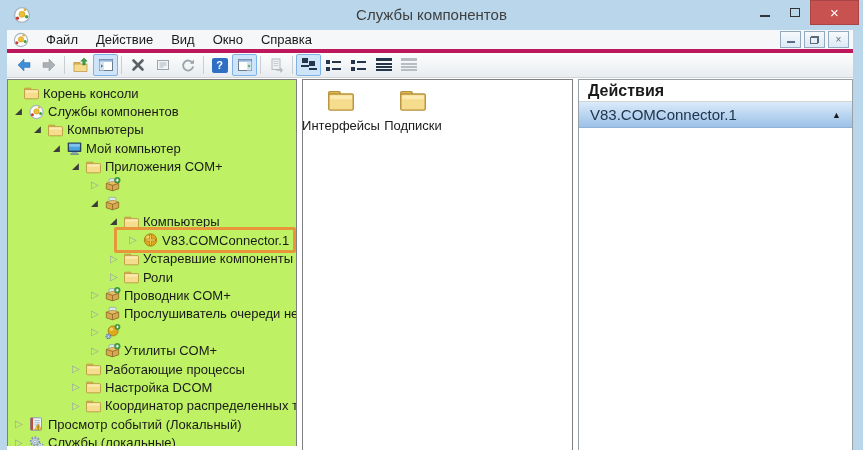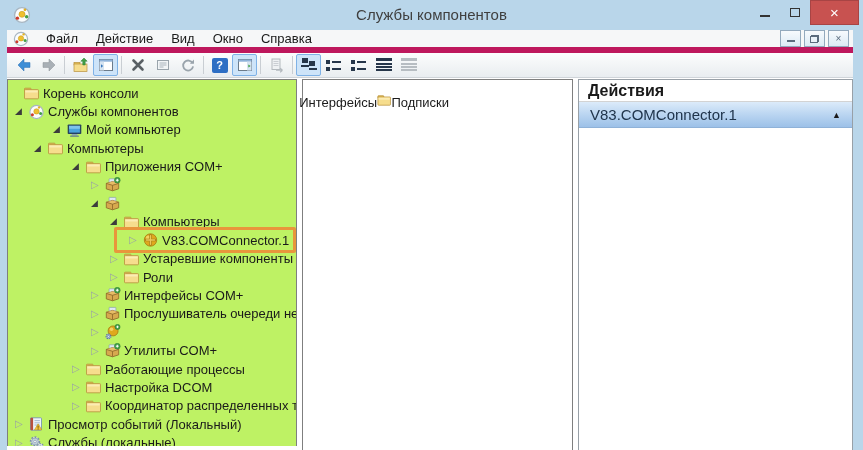--- a/index.html
+++ b/index.html
@@ -12,21 +12,21 @@
   .app-ico{position:absolute;left:13px;top:6px;width:18px;height:18px;}
   .title{position:absolute;left:0;right:0;top:6px;text-align:center;font-size:15px;color:#3f3f3f;}
   .caps{position:absolute;right:0;top:0;display:flex;}
   .cap{width:30px;height:25px;display:flex;align-items:center;justify-content:center;}
   .cap .minbar{width:10px;height:2px;background:#333;margin-top:6px;}
   .cap .maxbox{width:10px;height:9px;border:1.5px solid #333;}
   .cap.close{width:49px;background:#c85250;border:1px solid #a84444;color:#fff;font-size:15px;margin-right:4px;}
 
   
   .menubar{position:absolute;left:7px;right:10px;top:30px;height:23px;background:#f6f7f8;
-           display:flex;align-items:center;border-bottom:6px solid #be185d;}
+           display:flex;align-items:center;border-bottom:4px solid #be185d;}
   .menubar .mico{width:16px;height:16px;margin:0 8px 0 6px;flex:none;}
   .mitem{padding:2px 9px;font-size:13px;cursor:default;}
   .mdi{margin-left:auto;display:flex;gap:3px;margin-right:4px;}
   .mdibtn{width:21px;height:17px;border:1px solid #93a9bd;background:linear-gradient(#f7fafd,#dceaf5);
           display:flex;align-items:center;justify-content:center;color:#5a6b7d;font-size:10px;}
   .mdibtn .bar{width:8px;height:2px;background:#5a6b7d;margin-top:5px;}
   .rest{position:relative;width:9px;height:8px;}
   .rest::before{content:"";position:absolute;right:0;top:0;width:6px;height:5px;border:1px solid #5a6b7d;}
   .rest::after{content:"";position:absolute;left:0;bottom:0;width:6px;height:5px;border:1px solid #5a6b7d;background:#e8f1f8;}
 
@@ -73,21 +73,21 @@
   .trow.l0{padding-left:2px;}
   .exp{flex:none;width:13px;font-size:9px;line-height:9px;color:#9aa0a6;}
   .exp.c::before{content:"▷";font-size:10px;}
   .exp.e::before{content:"◢";color:#3c3c3c;}
   .ticon{flex:none;width:17px;height:16px;margin-right:3px;}
   .tlabel{overflow:hidden;}
   .trow.hl::before{content:"";position:absolute;top:-4px;bottom:-3px;right:0;
         left:calc(var(--l)*19px - 27px);border:3px solid #e8963c;border-radius:2px;pointer-events:none;}
 
   
-  .citem{width:72px;display:flex;flex-direction:row;align-items:center;justify-content:flex-end;}
+  .citem{width:72px;display:flex;flex-direction:column;align-items:center;}
   .citem .bigfolder{width:34px;height:28px;}
   .clabel{font-size:13px;margin-top:4px;}
 
   
   .ahead{height:22px;line-height:22px;padding-left:9px;font-weight:bold;font-size:16px;
          border-bottom:1px solid #d3d3d3;}
   .agroup{height:26px;display:flex;align-items:center;padding:0 11px;
           background:linear-gradient(180deg,#dcebfa 0%,#b7d3f0 55%,#9dc1e8 100%);
           border-bottom:1px solid #8fb2d8;font-size:15px;color:#20354c;}
   .agroup .glabel{flex:1;}
@@ -298,87 +298,87 @@
           </svg>
         <span class="tlabel">Корень консоли</span>
       </div>
       <div class="trow" style="--l:1">
         <span class="exp e"></span>
         <svg class="ticon">
             <use href="#s-atom"></use>
           </svg>
         <span class="tlabel">Службы компонентов</span>
       </div>
+      <div class="trow" style="--l:2">
+        <span class="exp e"></span>
+        <svg class="ticon">
+            <use href="#s-folder"></use>
+          </svg>
+        <span class="tlabel">Компьютеры</span>
+      </div>
       <div class="trow" style="--l:3">
         <span class="exp e"></span>
         <svg class="ticon">
             <use href="#s-comp"></use>
           </svg>
         <span class="tlabel">Мой компьютер</span>
       </div>
-      <div class="trow" style="--l:2">
+      <div class="trow" style="--l:4">
+        <span class="exp e"></span>
+        <svg class="ticon">
+            <use href="#s-folder"></use>
+          </svg>
+        <span class="tlabel">Приложения COM+</span>
+      </div>
+      <div class="trow" style="--l:5">
+        <span class="exp c"></span>
+        <svg class="ticon">
+            <use href="#s-boxp"></use>
+          </svg>
+      </div>
+      <div class="trow" style="--l:5">
+        <span class="exp e"></span>
+        <svg class="ticon">
+            <use href="#s-box"></use>
+          </svg>
+      </div>
+      <div class="trow" style="--l:6">
         <span class="exp e"></span>
         <svg class="ticon">
             <use href="#s-folder"></use>
           </svg>
         <span class="tlabel">Компьютеры</span>
       </div>
-      <div class="trow" style="--l:4">
-        <span class="exp e"></span>
-        <svg class="ticon">
-            <use href="#s-folder"></use>
-          </svg>
-        <span class="tlabel">Приложения COM+</span>
+      <div class="trow hl" style="--l:7">
+        <span class="exp c"></span>
+        <svg class="ticon">
+            <use href="#s-sphp"></use>
+          </svg>
+        <span class="tlabel">V83.COMConnector.1</span>
+      </div>
+      <div class="trow" style="--l:6">
+        <span class="exp c"></span>
+        <svg class="ticon">
+            <use href="#s-folder"></use>
+          </svg>
+        <span class="tlabel">Устаревшие компоненты</span>
+      </div>
+      <div class="trow" style="--l:6">
+        <span class="exp c"></span>
+        <svg class="ticon">
+            <use href="#s-folder"></use>
+          </svg>
+        <span class="tlabel">Роли</span>
       </div>
       <div class="trow" style="--l:5">
         <span class="exp c"></span>
         <svg class="ticon">
             <use href="#s-boxp"></use>
           </svg>
-      </div>
-      <div class="trow" style="--l:5">
-        <span class="exp e"></span>
-        <svg class="ticon">
-            <use href="#s-box"></use>
-          </svg>
-      </div>
-      <div class="trow" style="--l:6">
-        <span class="exp e"></span>
-        <svg class="ticon">
-            <use href="#s-folder"></use>
-          </svg>
-        <span class="tlabel">Компьютеры</span>
-      </div>
-      <div class="trow hl" style="--l:7">
-        <span class="exp c"></span>
-        <svg class="ticon">
-            <use href="#s-sphp"></use>
-          </svg>
-        <span class="tlabel">V83.COMConnector.1</span>
-      </div>
-      <div class="trow" style="--l:6">
-        <span class="exp c"></span>
-        <svg class="ticon">
-            <use href="#s-folder"></use>
-          </svg>
-        <span class="tlabel">Устаревшие компоненты</span>
-      </div>
-      <div class="trow" style="--l:6">
-        <span class="exp c"></span>
-        <svg class="ticon">
-            <use href="#s-folder"></use>
-          </svg>
-        <span class="tlabel">Роли</span>
-      </div>
-      <div class="trow" style="--l:5">
-        <span class="exp c"></span>
-        <svg class="ticon">
-            <use href="#s-boxp"></use>
-          </svg>
-        <span class="tlabel">Интерфейсы COM+</span>
+        <span class="tlabel">Проводник COM+</span>
       </div>
       <div class="trow" style="--l:5">
         <span class="exp c"></span>
         <svg class="ticon">
             <use href="#s-box"></use>
           </svg>
         <span class="tlabel">Прослушиватель очереди нес</span>
       </div>
       <div class="trow" style="--l:5">
         <span class="exp c"></span>

